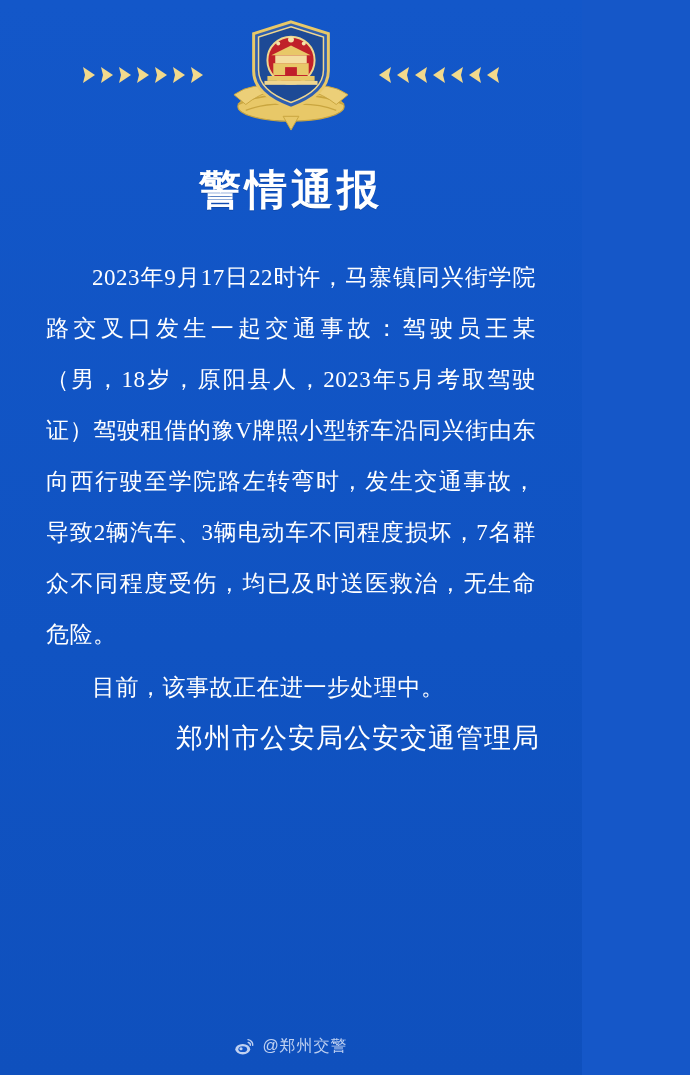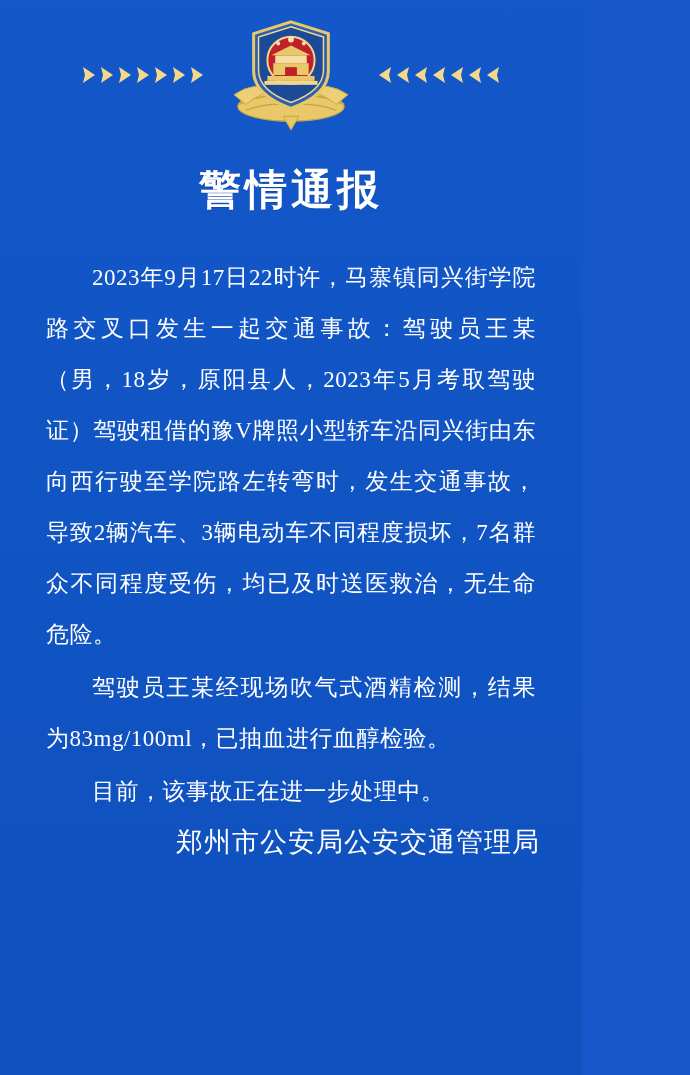--- a/index.html
+++ b/index.html
@@ -208,22 +208,33 @@
       <svg class="chev" viewBox="0 0 16 20" aria-hidden="true">
           <path d="M15 2 L3 10 L15 18 L13 10 Z" fill="#f2d98c"></path>
         </svg>
     </div>
   </div>
 
   <div class="title">警情通报</div>
 
   <div class="content">
     <p class="para">2023年9月17日22时许，马寨镇同兴街学院路交叉口发生一起交通事故：驾驶员王某（男，18岁，原阳县人，2023年5月考取驾驶证）驾驶租借的豫V牌照小型轿车沿同兴街由东向西行驶至学院路左转弯时，发生交通事故，导致2辆汽车、3辆电动车不同程度损坏，7名群众不同程度受伤，均已及时送医救治，无生命危险。</p>
-    <p class="para">驾驶员王某经现场吹气式酒精检测，结果为83mg/100ml，已抽血进行血醇检验。</p>
     <p class="para">目前，该事故正在进一步处理中。</p>
   </div>
 
   <div class="sign">
     <div class="sign-org">郑州市公安局公安交通管理局</div>
   </div>
 
+  <div class="footer">
+    <span>
+      <svg class="weibo-icon" viewBox="0 0 24 24" aria-hidden="true">
+        <ellipse cx="10" cy="15" rx="8.5" ry="6" fill="#dfe8fb"></ellipse>
+        <ellipse cx="10" cy="15" rx="5" ry="3.4" fill="#1357c9"></ellipse>
+        <circle cx="8" cy="14.6" r="1.8" fill="#dfe8fb"></circle>
+        <path d="M16 4.2a6 6 0 0 1 5.4 6.4" fill="none" stroke="#dfe8fb" stroke-width="1.6" stroke-linecap="round"></path>
+        <path d="M16.2 7.4a3 3 0 0 1 2.5 3.1" fill="none" stroke="#dfe8fb" stroke-width="1.6" stroke-linecap="round"></path>
+      </svg>
+    </span>
+    <span class="footer-text">@郑州交警</span>
+  </div>
 
 </div>
 
 </body></html>

